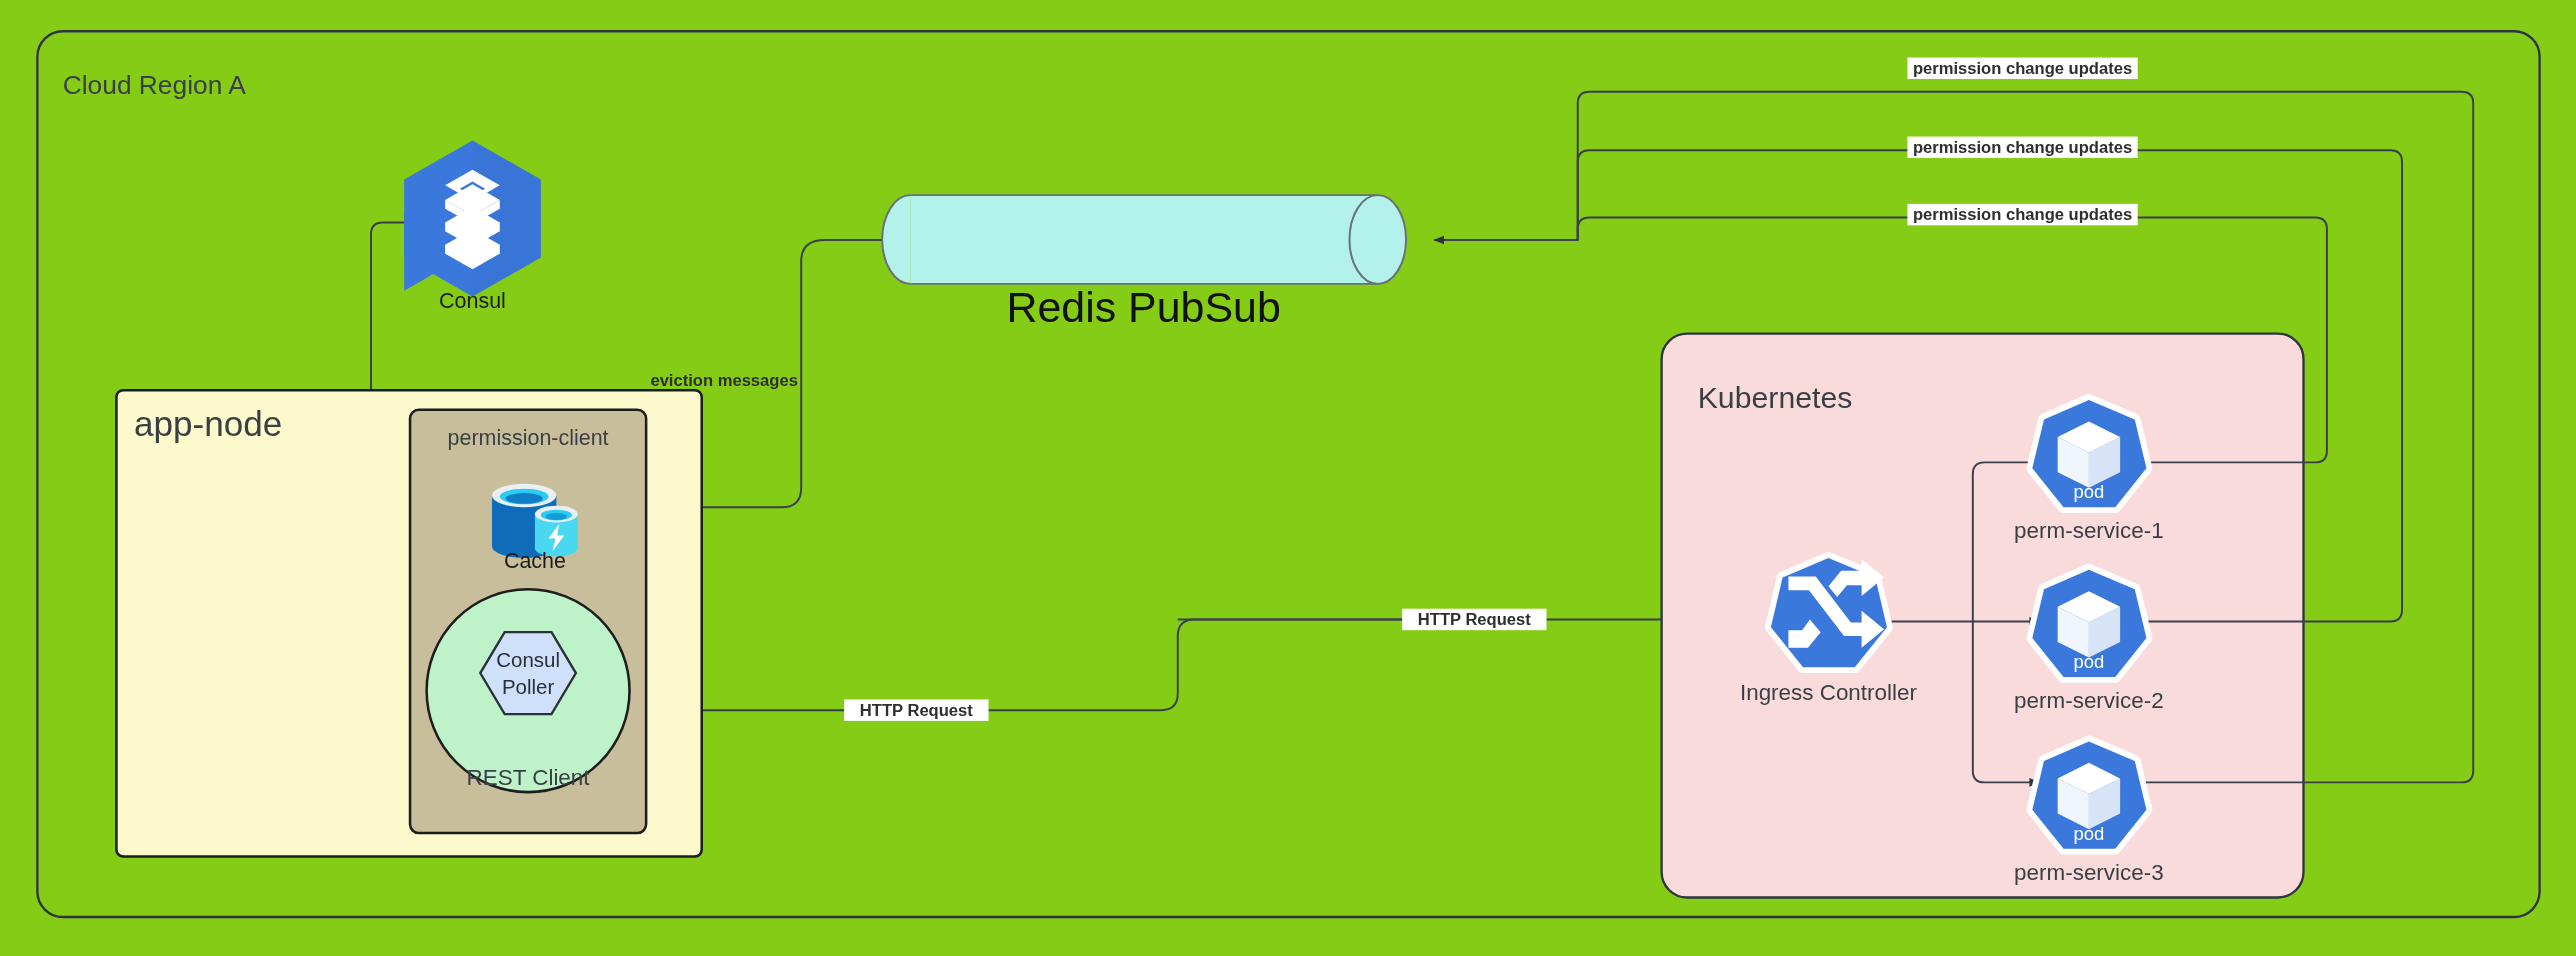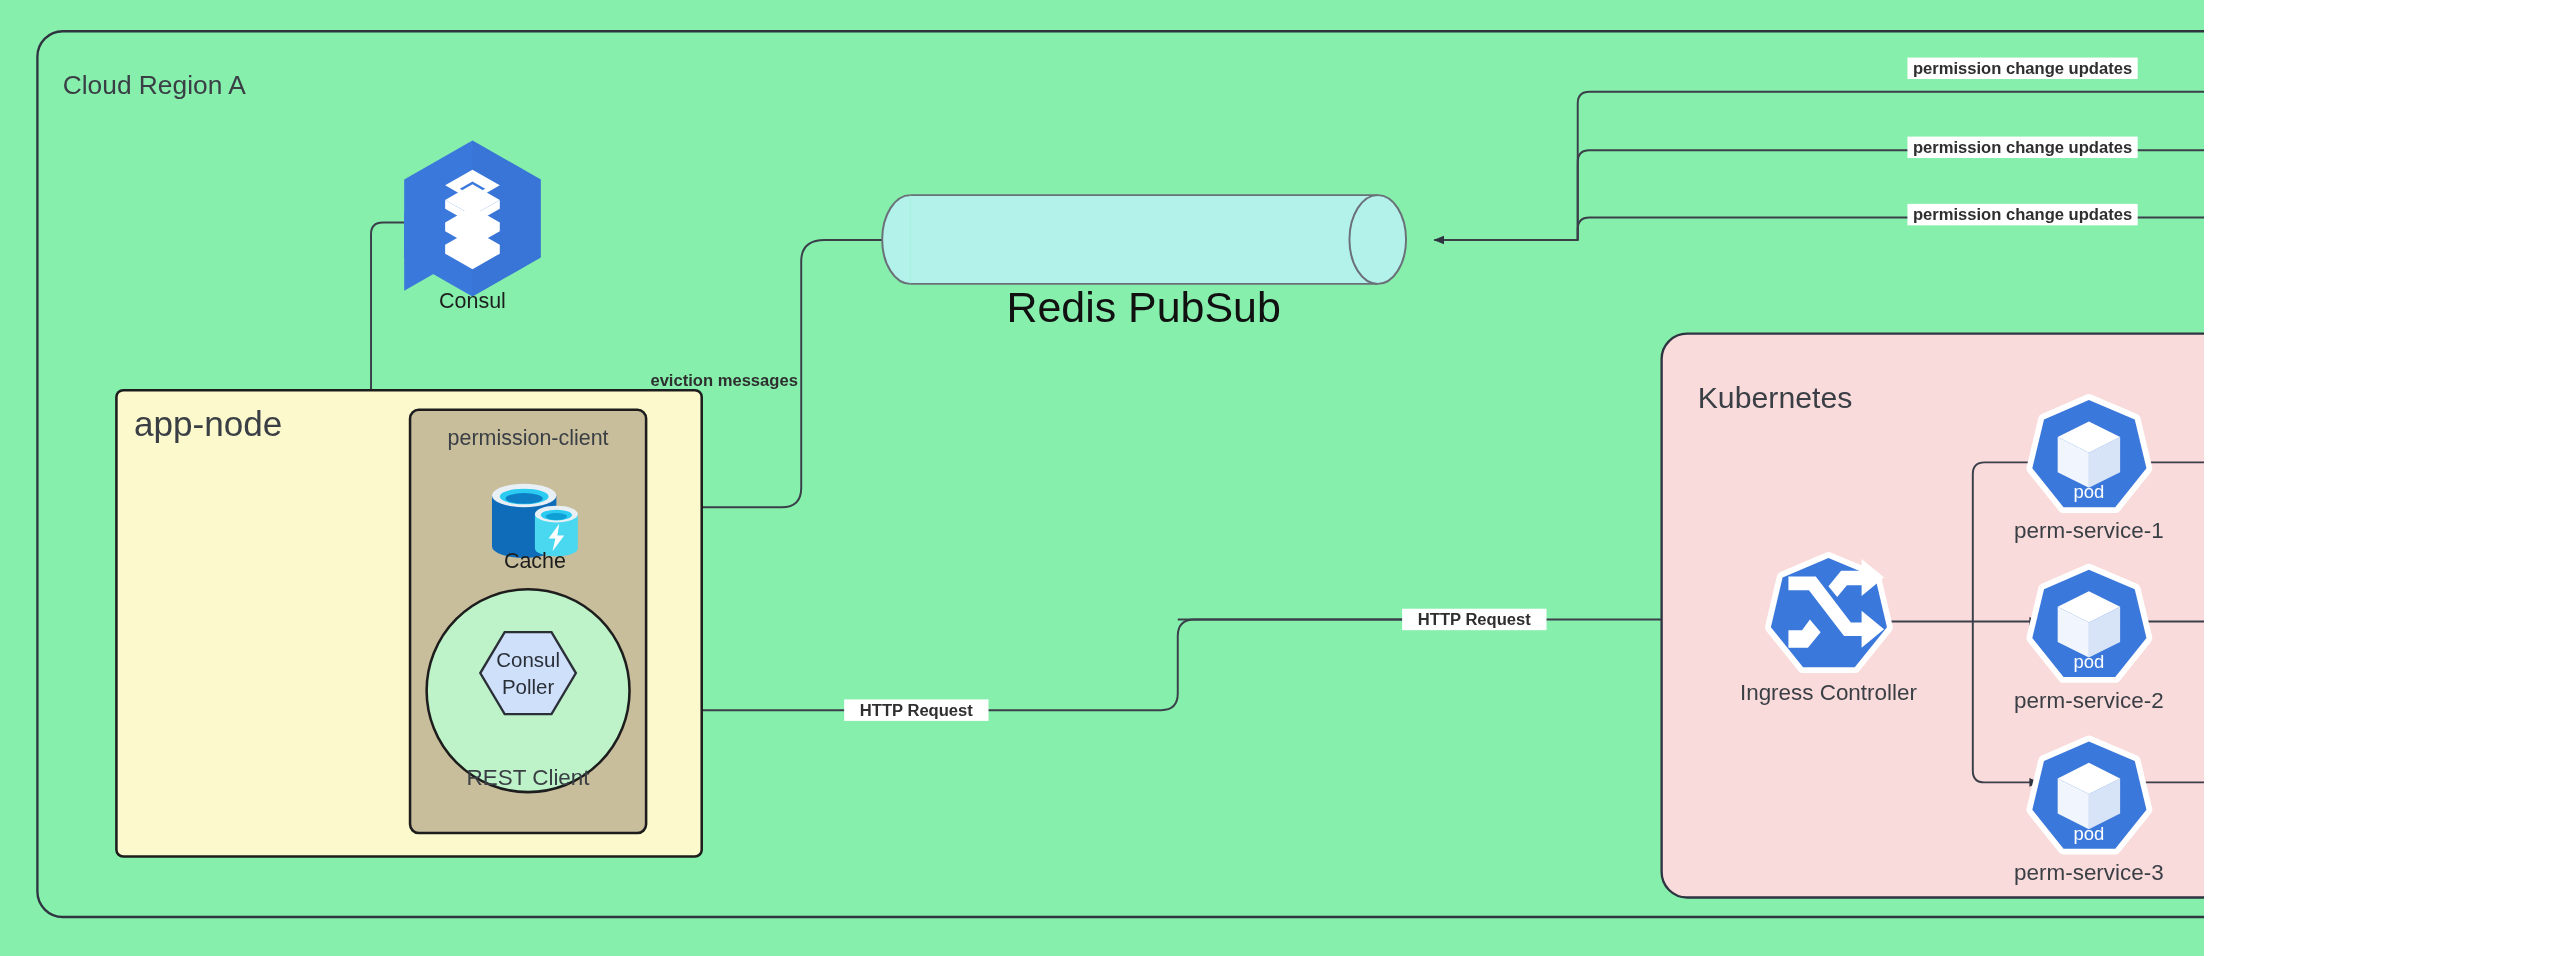--- a/index.html
+++ b/index.html
@@ -3,23 +3,23 @@
 <meta charset="utf-8">
 <style>
   * { box-sizing: border-box; }
   html, body {
     margin: 0; padding: 0;
     background: #ffffff;
     font-family: "Liberation Sans", sans-serif;
   }
   #stage {
     position: relative;
-    width: 2204px;
+    width: 2576px;
     height: 956px;
-    background: #86efac;
+    background: #84cc16;
     overflow: hidden;
     text-align: center;
   }
   svg#diagram { position: absolute; top: 0; left: 0; width: 2576px; height: 956px; }
   .edge-label {
     font-family: "Liberation Sans", sans-serif;
     font-size: 17px; font-weight: bold; fill: #2f2f2f;
   }
   .region-title { font-family: "Liberation Sans", sans-serif; font-size: 27px; fill: #3a3f45; }
   .group-title-lg { font-family: "Liberation Sans", sans-serif; font-size: 36px; fill: #3a3f45; }

